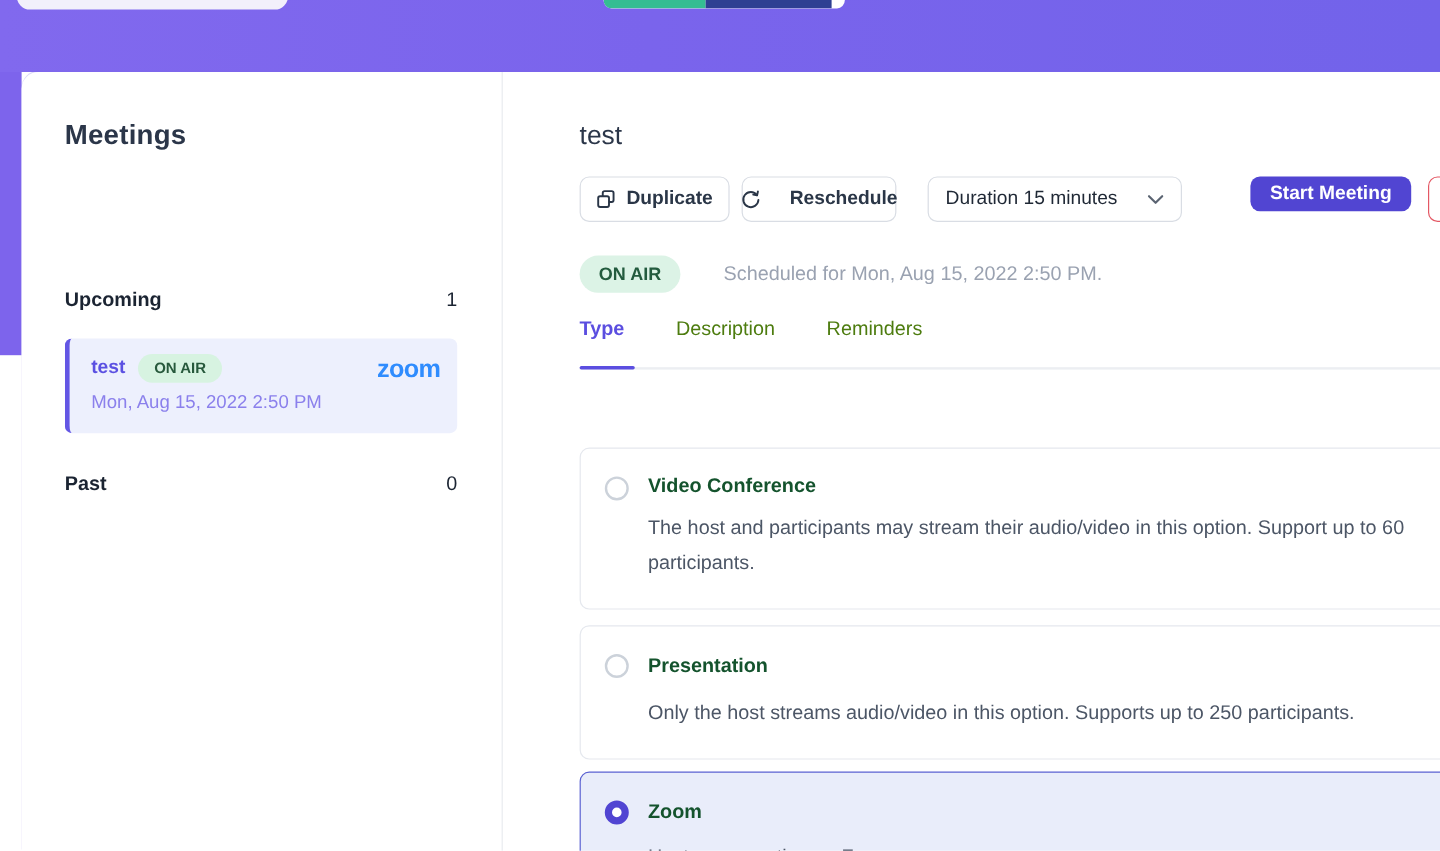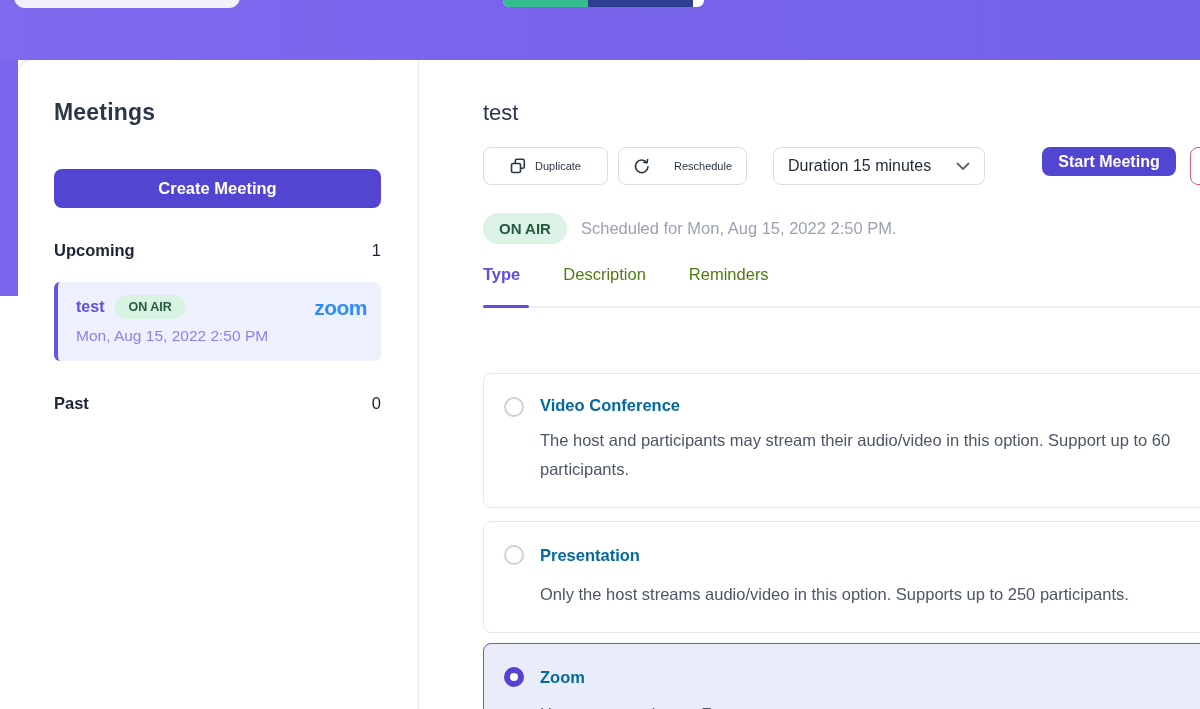--- a/index.html
+++ b/index.html
@@ -80,21 +80,21 @@
   
   .main { position:absolute; left:419px; top:60px; width:781px; height:649px; }
   .m-title {
     position:absolute; left:64px; top:40px;
     font-size:22px; font-weight:500; color:#2b3649;
   }
   .btn {
     position:absolute; height:38px; background:#fff;
     border:1px solid #d9dde4; border-radius:8px;
     display:flex; align-items:center; justify-content:center; gap:9px;
-    font-family:inherit; font-size:11px; font-weight:400; color:#2a3647;
+    font-family:inherit; font-size:16px; font-weight:700; color:#2a3647;
     cursor:pointer;
   }
   .btn-duplicate { left:64px;  top:87px; width:125px; }
   .btn-reschedule{ left:199px; top:87px; width:129px;gap:24px; }
   .sel-duration {
     position:absolute; left:354px; top:87px; width:212px; height:38px;
     background:#fff; border:1px solid #d9dde4; border-radius:8px;
     display:flex; align-items:center; cursor:pointer;
     font-size:16px; font-weight:500; color:#1f2835; padding:0 14px;
   }
@@ -109,21 +109,21 @@
     background:#fff; border:1.5px solid #e45864; border-radius:8px; cursor:pointer;
   }
   .status-row {
     position:absolute; left:64px; top:152px; height:32px;
     display:flex; align-items:center; gap:14px;
   }
   .onair-pill {
     background:#dcf3e6; color:#235b3e; font-size:15px; font-weight:600;
     padding:7px 16px; border-radius:999px;
   }
-  .sched-text { font-size:16.5px; color:#9aa2b1; }
+  .sched-text { font-size:16.5px; color:#9aa2b1;margin-left:22px; }
 
   .tabs {
     position:absolute; left:64px; top:202px; width:717px; height:46px;
     display:flex; gap:43px; border-bottom:2px solid #eceef2;
   }
   .tab {
     font-size:16.5px; font-weight:500; color:#4d7c0f; cursor:pointer;
     padding-top:3px;
   }
   .tab.active { color:#5b4ee0; font-weight:600; }
@@ -141,21 +141,21 @@
   .opt-1 { top:313px; height:135px; }
   .opt-2 { top:461px; height:112px; }
   .opt-3 { top:583px; height:126px; }
   .radio {
     position:absolute; left:20px; top:23px; width:20px; height:20px;
     border-radius:50%; border:2px solid #ccd2da; background:#fff;
   }
   .radio.checked { border:6px solid #5145d2; }
   .opt-title {
     position:absolute; left:56px; top:22px;
-    font-size:16.5px; font-weight:700; color:#0369a1;
+    font-size:16.5px; font-weight:700; color:#14532d;
   }
   .opt-desc {
     position:absolute; left:56px; top:52px; width:700px;
     font-size:16.5px; color:#4c5666; line-height:29px;
   }
   .opt-2 .opt-title { top:24px; } .opt-2 .opt-desc { top:58px; }
   .opt-3 .opt-title { top:24px; } .opt-3 .opt-desc { top:56px; }
   .icon-svg { display:flex; }
 </style>
 </head>
@@ -168,21 +168,20 @@
   <div class="seg-green"></div>
   <div class="seg-navy"></div>
 </div>
 
 <div class="content-card"></div>
 <div class="v-divider"></div>
 
 <div class="sidebar">
   <div class="sb-title">Meetings</div>
 
-  <button class="create-btn">Create Meeting</button>
 
   <div class="sb-section sb-upcoming">
     <span class="lbl">Upcoming</span>
     <span class="cnt">1</span>
   </div>
 
   <div class="meeting-item">
     <div class="mi-row1">
       <span class="mi-name">test</span>
       <span class="mi-pill">ON AIR</span>

